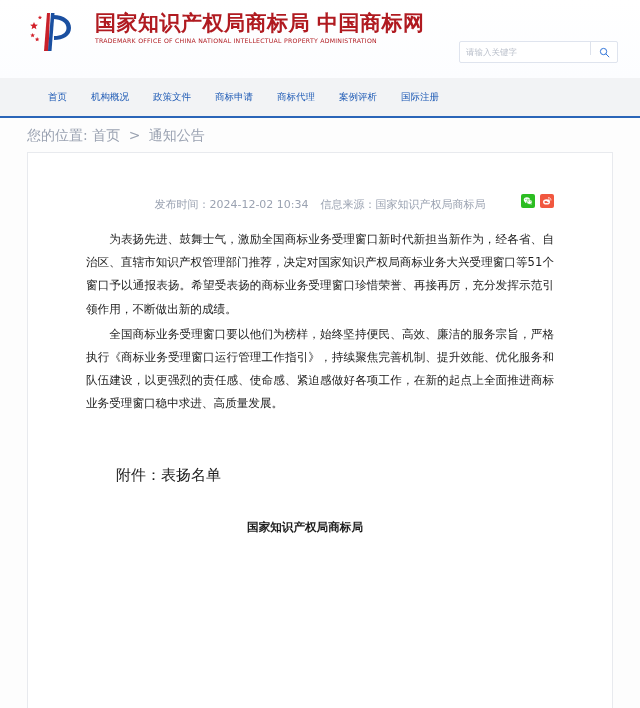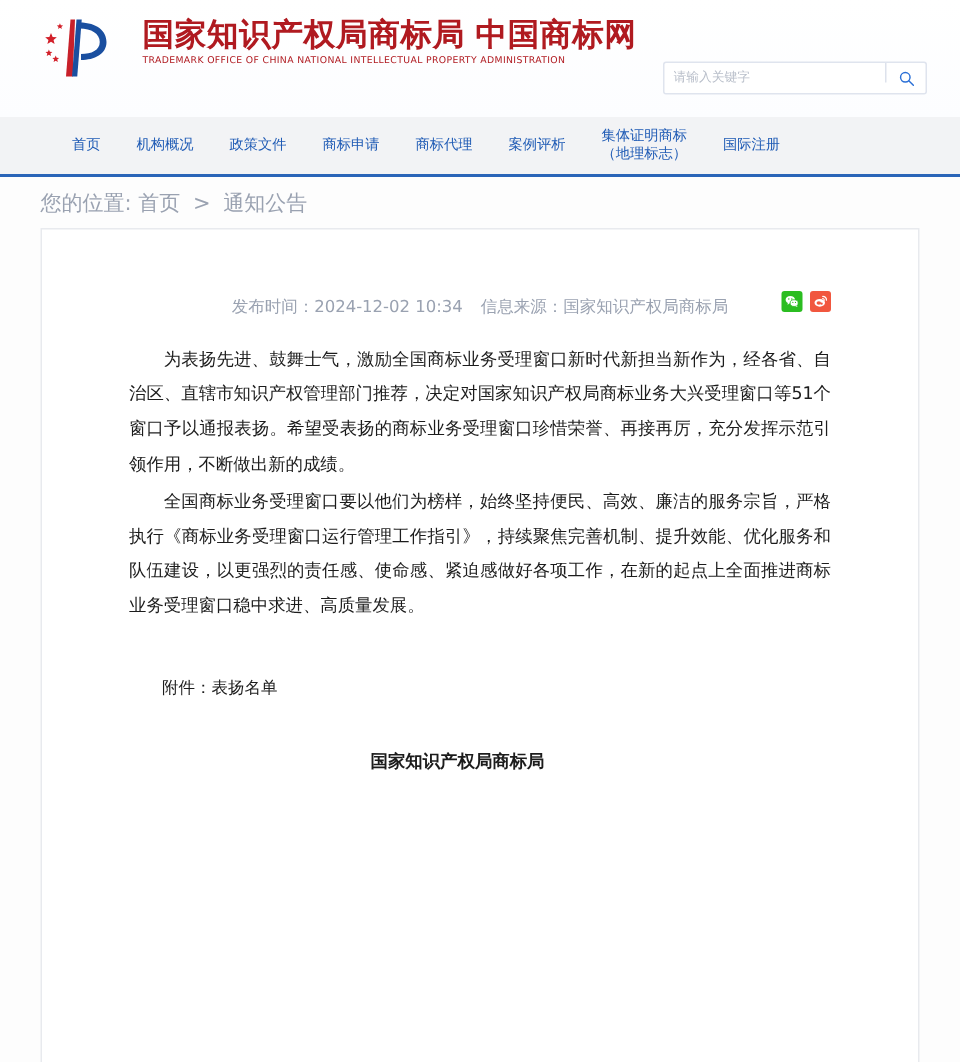--- a/index.html
+++ b/index.html
@@ -50,21 +50,21 @@
     letter-spacing: 0.25px;
     margin-top: 3px;
     white-space: nowrap;
     transform: scaleX(1.0);
     transform-origin: left center;
   }
 
   .search-box {
     position: absolute;
     right: 22px; top: 41px;
-    width: 176px; height: 22px;
+    width: 159px; height: 22px;
     border: 1px solid #dfe4ee;
     border-radius: 2px;
     background: #fff;
     display: flex;
     align-items: flex-start;
   }
   .search-input {
     border: 0; outline: 0;
     background: transparent;
     flex: 1;
@@ -169,22 +169,22 @@
   .doc-body p {
     margin: 0 0 2px 0;
     font-size: 11.6px;
     color: #1c1c1c;
     line-height: 2.0;
     text-align: justify;
     text-indent: 2em;
     font-family: "DejaVu Sans", "Liberation Sans", sans-serif;
   }
   .attach {
-    margin-top: 32px;
-    font-size: 11px;
+    margin-top: 44px;
+    font-size: 15px;
     color: #1c1c1c;
     text-indent: 2em;
     line-height: 2.0;
   }
   .sign {
     margin-top: 26px;
     text-align: center;
     padding-right: 30px;
     font-size: 11.6px;
     font-weight: bold;
@@ -247,24 +247,20 @@
     </a>
   <a class="nav-item">
       <span class="nav-sub">商标申请</span>
     </a>
   <a class="nav-item">
       <span class="nav-sub">商标代理</span>
     </a>
   <a class="nav-item">
       <span class="nav-sub">案例评析</span>
     </a>
-  <a class="nav-item two-line">
-    <span class="nav-sub">集体证明商标</span>
-    <span class="nav-sub">（地理标志）</span>
-  </a>
   <a class="nav-item">
       <span class="nav-sub">国际注册</span>
     </a>
 </nav>
 
 <div class="crumb">
   <span>您的位置:</span>
   <a>首页</a>
   <span class="sep">&gt;</span>
   <a>通知公告</a>

